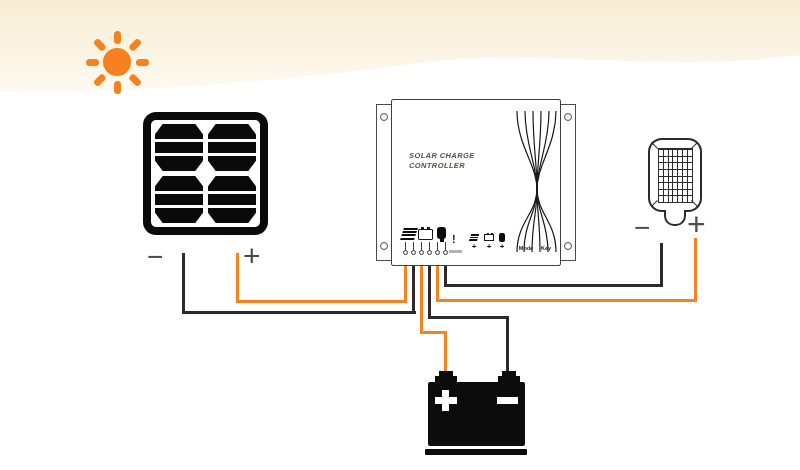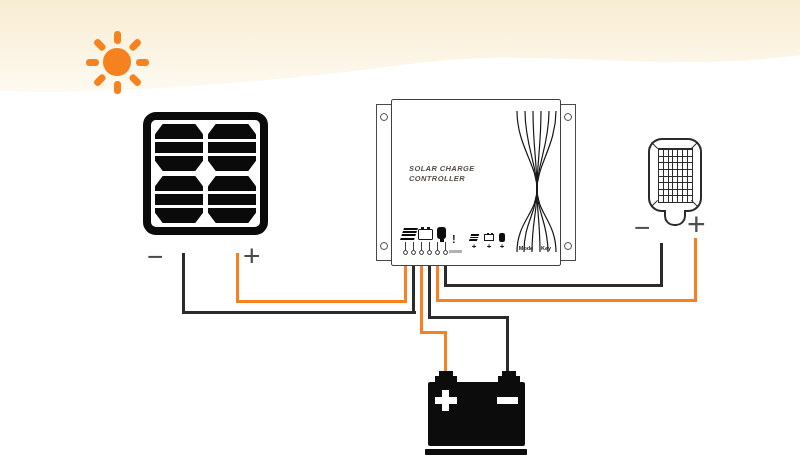--- a/index.html
+++ b/index.html
@@ -25,21 +25,21 @@
         background:linear-gradient(to bottom,#0a0a0a 0 15px,#fff 15px 18px,#0a0a0a 18px 29px,#fff 29px 32px,#0a0a0a 32px 100%);}
   .sign{color:#4a4a4a;font-weight:400;line-height:1;z-index:2;}
 
   
   .flange{width:16px;height:157px;top:104px;border:1.2px solid #4a4a4a;background:#fff;
           box-sizing:border-box;z-index:1;}
   .ctrl-box{left:391px;top:99px;width:170px;height:167px;border:1.5px solid #3f3f3f;background:#fff;
             box-sizing:border-box;border-radius:2px;z-index:2;}
   .screw{width:8px;height:8px;border:1.2px solid #4a4a4a;border-radius:50%;background:#fff;
          box-sizing:border-box;z-index:3;}
-  .ctrl-title{left:409px;top:164px;z-index:3;font-style:italic;font-weight:600;font-size:7.5px;
+  .ctrl-title{left:409px;top:151px;z-index:3;font-style:italic;font-weight:600;font-size:7.5px;
               line-height:9.5px;letter-spacing:.4px;color:#564e48;}
   .term-circle{width:5px;height:5px;border:1px solid #2f2f2f;border-radius:50%;background:#fff;
                box-sizing:border-box;top:250px;z-index:3;}
   .leg{width:1px;height:8px;background:#3a3a3a;top:242px;z-index:3;}
   .ic-solar{left:401px;top:228px;width:16px;height:12px;z-index:3;transform:skewX(-18deg);}
   .ic-solar div{width:14px;height:2px;background:#0c0c0c;margin:0 0 1.2px 1px;}
   .ic-batt{left:418px;top:229px;width:15px;height:11px;border:1.5px solid #161616;box-sizing:border-box;
            background:#fff;z-index:3;border-radius:1px;}
   .ic-batt i{position:absolute;top:-3.5px;width:3px;height:2.5px;background:#161616;display:block;}
   .ic-lamp{left:437px;top:227px;width:9px;height:12px;background:#0c0c0c;border-radius:3px;z-index:3;}

